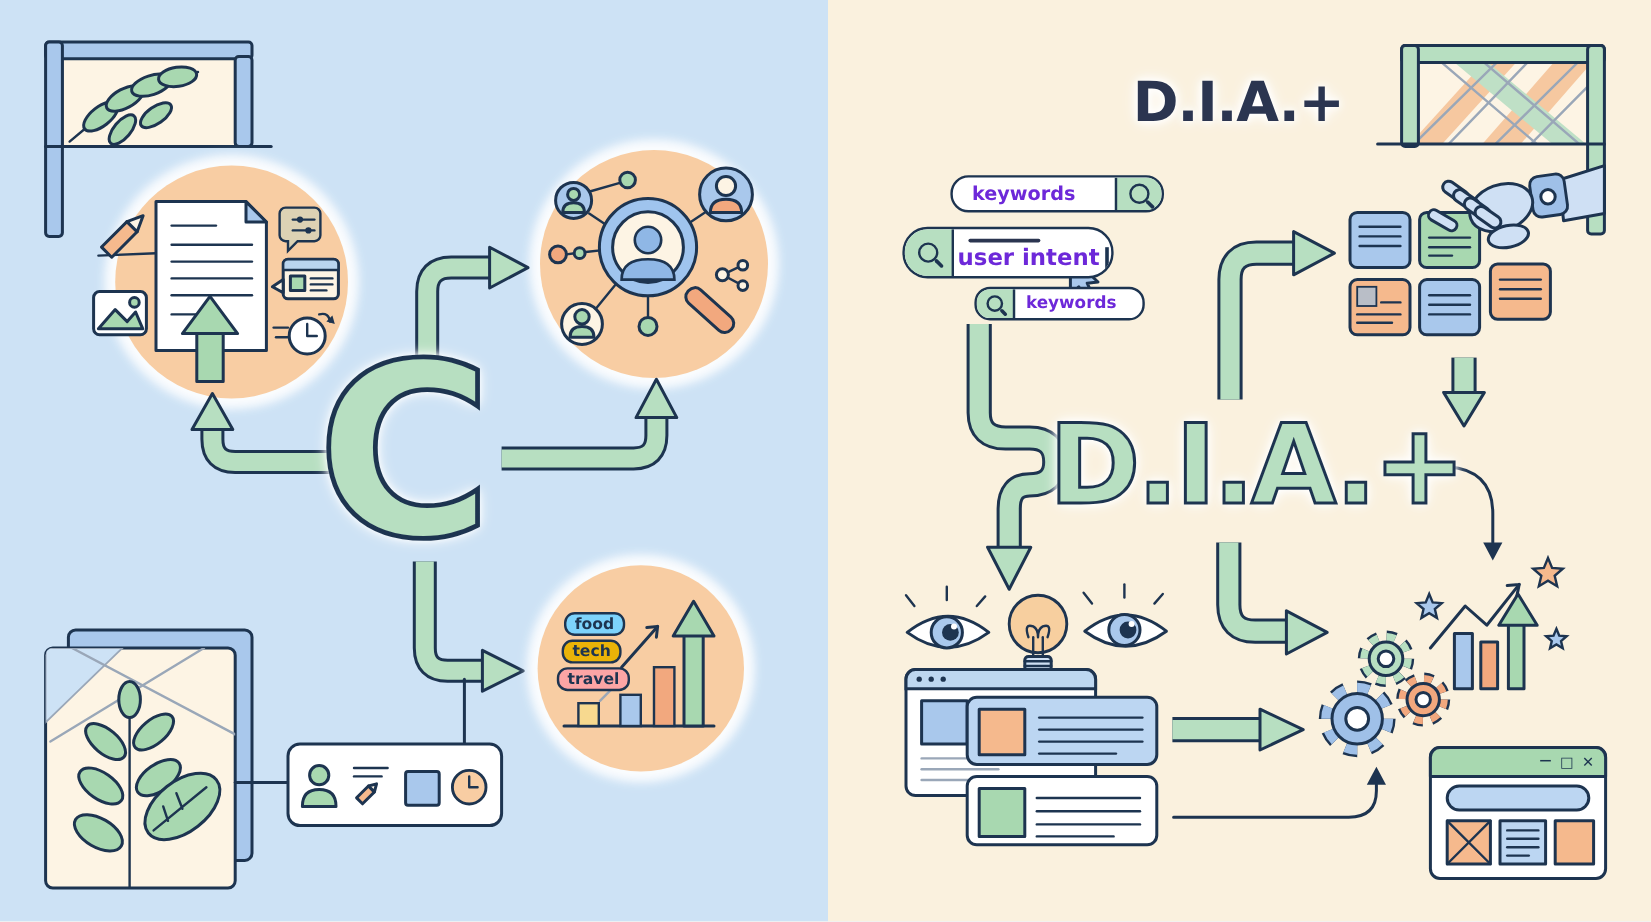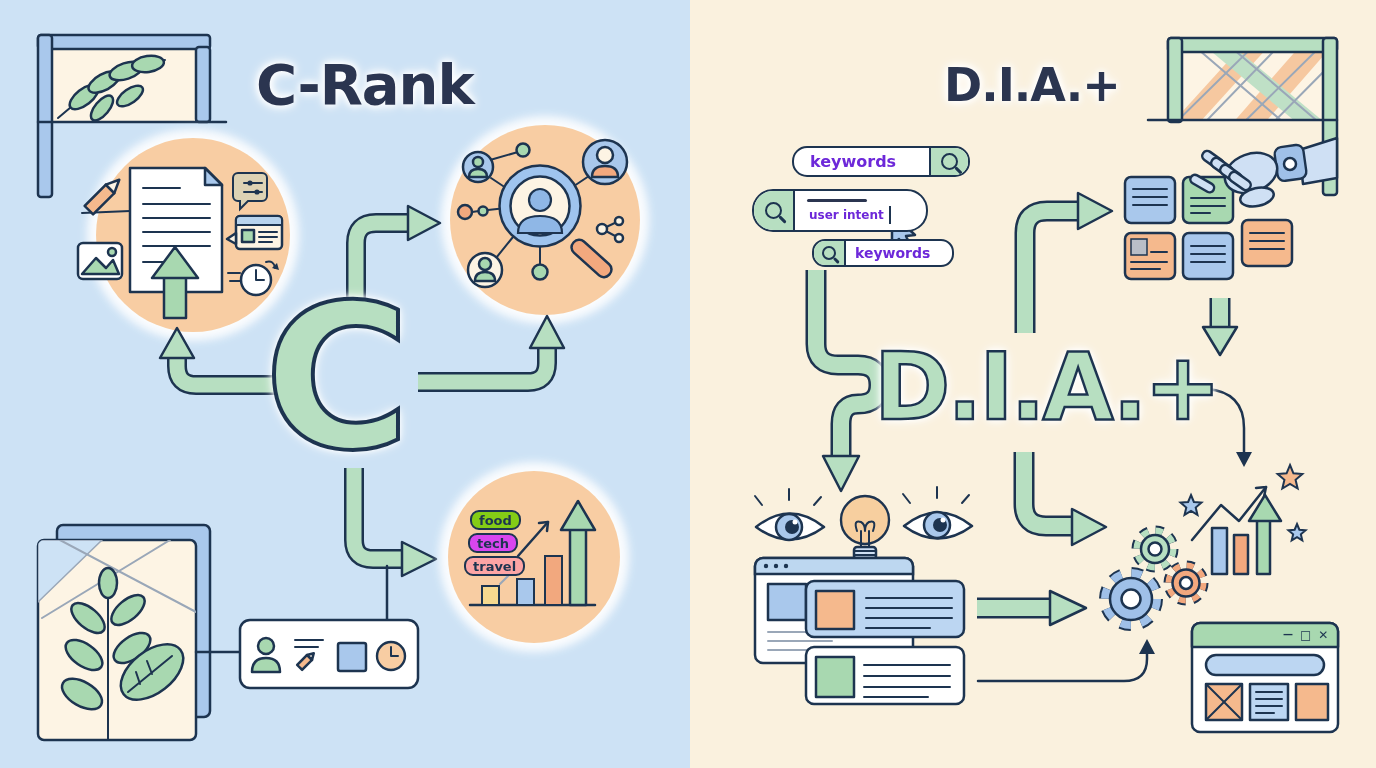--- a/index.html
+++ b/index.html
@@ -7,21 +7,21 @@
          font-family:"DejaVu Sans","Liberation Sans",sans-serif;background:#faf1de}
   .abs{position:absolute}
   .title{font-weight:bold;color:#2b3550;letter-spacing:-1px;white-space:nowrap}
   .glow{text-shadow:0 0 14px #fff,0 0 10px #fff,0 0 6px #fff}
   .bigGreenText{font-weight:bold;color:#b7dfc1;-webkit-text-stroke:2.5px #1d3450;white-space:nowrap}
   .bigC{font-weight:bold;color:#b7dfc1;-webkit-text-stroke:4px #1d3450;line-height:1}
   
   .pill{position:absolute;display:flex;align-items:center;justify-content:center;
         border:2px solid #1d3450;border-radius:9px;font-size:13px;font-weight:bold;
         color:#1d3450;height:20px;padding:0 7px;box-sizing:border-box}
-  .pill-food{background:#84cc16}.pill-tech{background:#d946ef}.pill-travel{background:#fca5a5}
+  .pill-food{background:#7dd3fc}.pill-tech{background:#eab308}.pill-travel{background:#fca5a5}
   
   .sbar{position:absolute;display:flex;align-items:stretch;background:#fff;
         border:2.5px solid #1d3450;box-sizing:border-box;overflow:hidden}
   .sfield{flex:1;display:flex;align-items:center;font-weight:bold;color:#6d28d9;position:relative}
   .sbtn{background:#b7dfc1;display:flex;align-items:center;justify-content:center;flex:0 0 auto}
   .bl{border-left:2.5px solid #1d3450}.br{border-right:2.5px solid #1d3450}
   .mag{position:relative;width:13px;height:13px;border:2.5px solid #1d3450;border-radius:50%}
   .mag::after{content:"";position:absolute;width:9px;height:3px;background:#1d3450;
               right:-7px;bottom:-4px;transform:rotate(45deg);border-radius:2px}
   .mag.sm{width:10px;height:10px;border-width:2px}
@@ -489,21 +489,20 @@
       <line x1="1256" y1="713" x2="1274" y2="713" class="lnt"></line>
     </g>
     <rect x="1296" y="684" width="32" height="36" class="forange" stroke-width="2.4"></rect>
   </g>
 
   <path d="M892,213 L892,246 L899,239 L904,250 L911,247 L906,236 L915,235 Z" class="fblue" stroke-width="2"></path>
 </svg>
 
 
 
-<div class="abs title glow" style="left:256px;top:52px;font-size:56px">C-Rank</div>
 
 <div class="abs title glow" style="left:944px;top:58px;font-size:46px">D.I.A.+</div>
 
 <div class="abs bigC glow" style="left:264px;top:278px;font-size:200px">C</div>
 
 <div class="abs bigGreenText glow" style="left:874px;top:342px;font-size:92px;line-height:92px;letter-spacing:-3px">D.I.A.+</div>
 
 
 <div class="pill pill-food" style="left:470px;top:510px">food</div>
 <div class="pill pill-tech" style="left:468px;top:533px">tech</div>
@@ -515,21 +514,21 @@
   <div class="sbtn bl" style="width:37px">
     <span class="mag"></span>
   </div>
 </div>
 
 
 <div class="sbar" style="left:752px;top:189px;width:176px;height:43px;border-radius:21px">
   <div class="sbtn br" style="width:39px">
     <span class="mag"></span>
   </div>
-  <div class="sfield" style="padding-left:14px;font-size:12px">
+  <div class="sfield" style="padding-left:3px;font-size:19px">
     <span class="typedline"></span>
     <span style="margin-top:8px">user intent</span>
     <span class="cursorbar" style="margin-top:8px"></span>
   </div>
 </div>
 
 
 <div class="sbar" style="left:812px;top:239px;width:142px;height:28px;border-radius:13px">
   <div class="sbtn br" style="width:30px">
     <span class="mag sm"></span>

